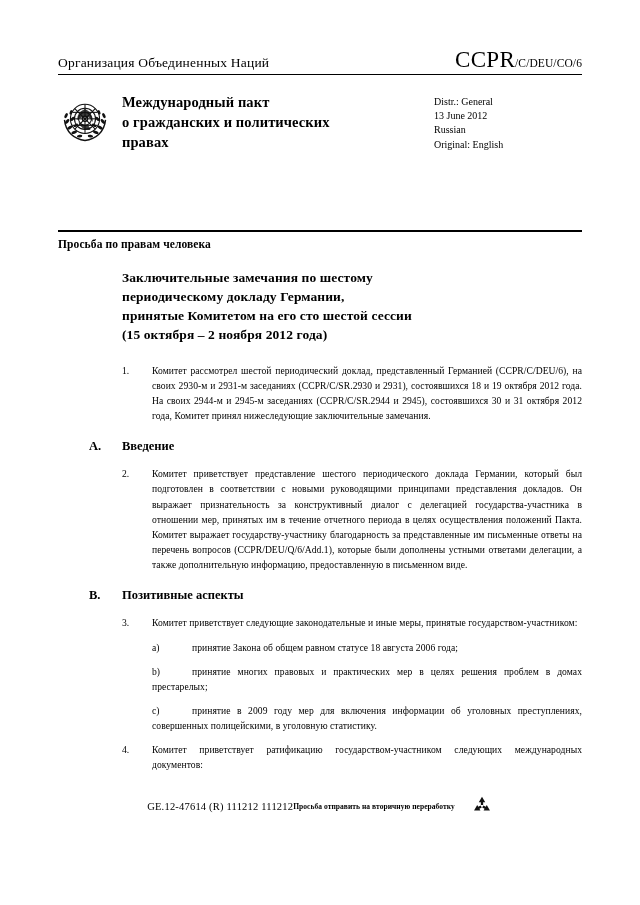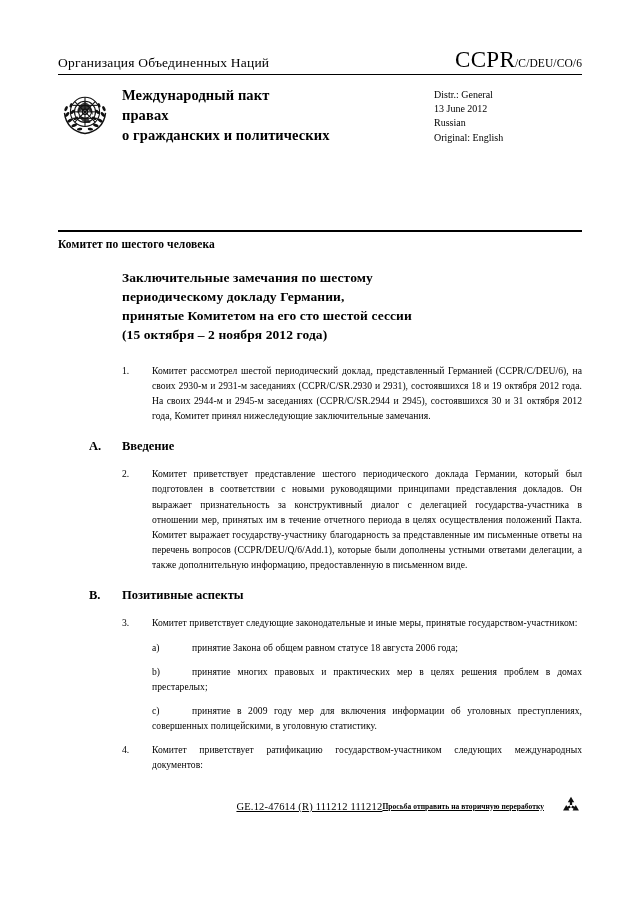--- a/index.html
+++ b/index.html
@@ -54,21 +54,21 @@
     letter-spacing: 0.1px;
   }
   .rule-thin {
     border-top: 1px solid #000;
     margin-top: 1px;
   }
 
   .masthead-body {
     display: flex;
     align-items: flex-start;
-    margin-top: 10px;
+    margin-top: 17px;
     justify-content: flex-end;
   }
   .emblem-cell {
     width: 62px;
     flex: 0 0 62px;
     padding-top: 2px;
   }
   .pact-title {
     flex: 1 1 auto;
     font-weight: bold;
@@ -170,23 +170,22 @@
     top: 0;
   }
 
   
   .footer {
     position: absolute;
     left: 58px;
     top: 795px;
     width: 524px;
     display: flex;
-    justify-content: flex-end;
+    justify-content: center;
     align-items: center;
-    text-decoration: underline;
   }
   .footer-left {
     font-size: 10.5px;
     letter-spacing: 0.2px;
   }
   .footer-right {
     display: flex;
     align-items: center;
     gap: 16px;
   }
@@ -252,37 +251,37 @@
             <ellipse cx="33" cy="58" rx="4.6" ry="2.4" transform="rotate(-30 33 58)"></ellipse>
             <ellipse cx="76" cy="34" rx="4.4" ry="2.4" transform="rotate(70 76 34)"></ellipse>
             <ellipse cx="73" cy="46" rx="4.6" ry="2.4" transform="rotate(52 73 46)"></ellipse>
             <ellipse cx="67" cy="58" rx="4.6" ry="2.4" transform="rotate(30 67 58)"></ellipse>
           </g>
         </svg>
       </div>
 
       <div class="pact-title">
         <div>Международный пакт</div>
+        <div>о гражданских и политических</div>
         <div>правах</div>
-        <div>о гражданских и политических</div>
       </div>
 
       <div class="distr">
         <div>Distr.: General</div>
         <div>13 June 2012</div>
         <div>Russian</div>
         <div>Original: English</div>
       </div>
 
     </div>
   </div>
 
   <div class="rule-thick"></div>
 
-  <div class="committee">Комитет по шестого человека</div>
+  <div class="committee">Просьба по правам человека</div>
 
   <div class="content">
 
     <div class="doc-title">
       <div>Заключительные замечания по шестому</div>
       <div>периодическому докладу Германии,</div>
       <div>принятые Комитетом на его сто шестой сессии</div>
       <div>(15 октября – 2 ноября 2012 года)</div>
     </div>
 

